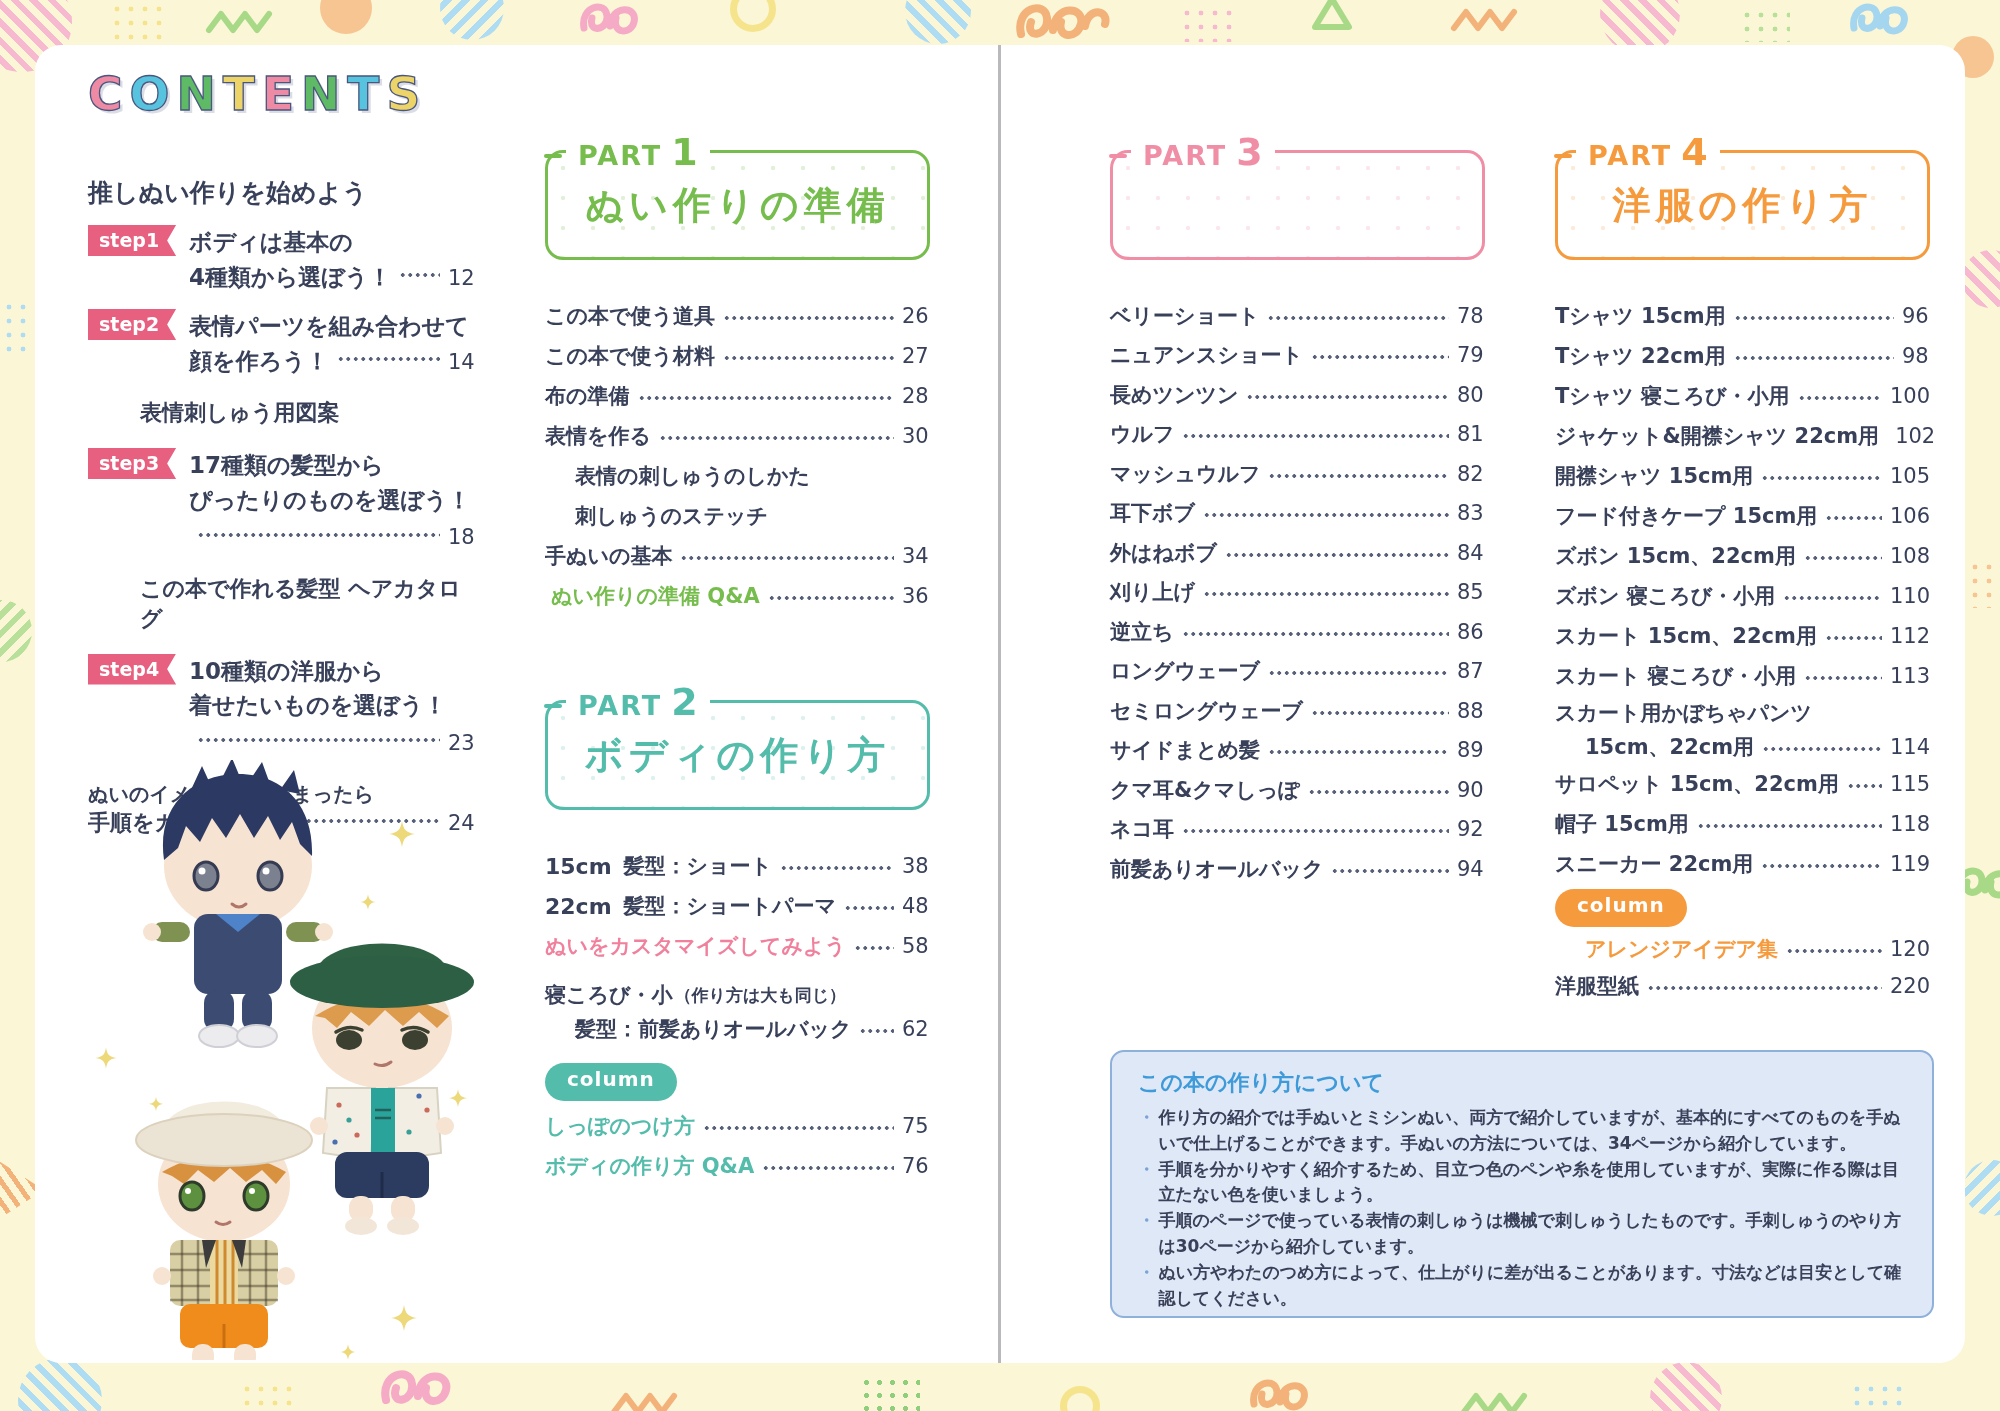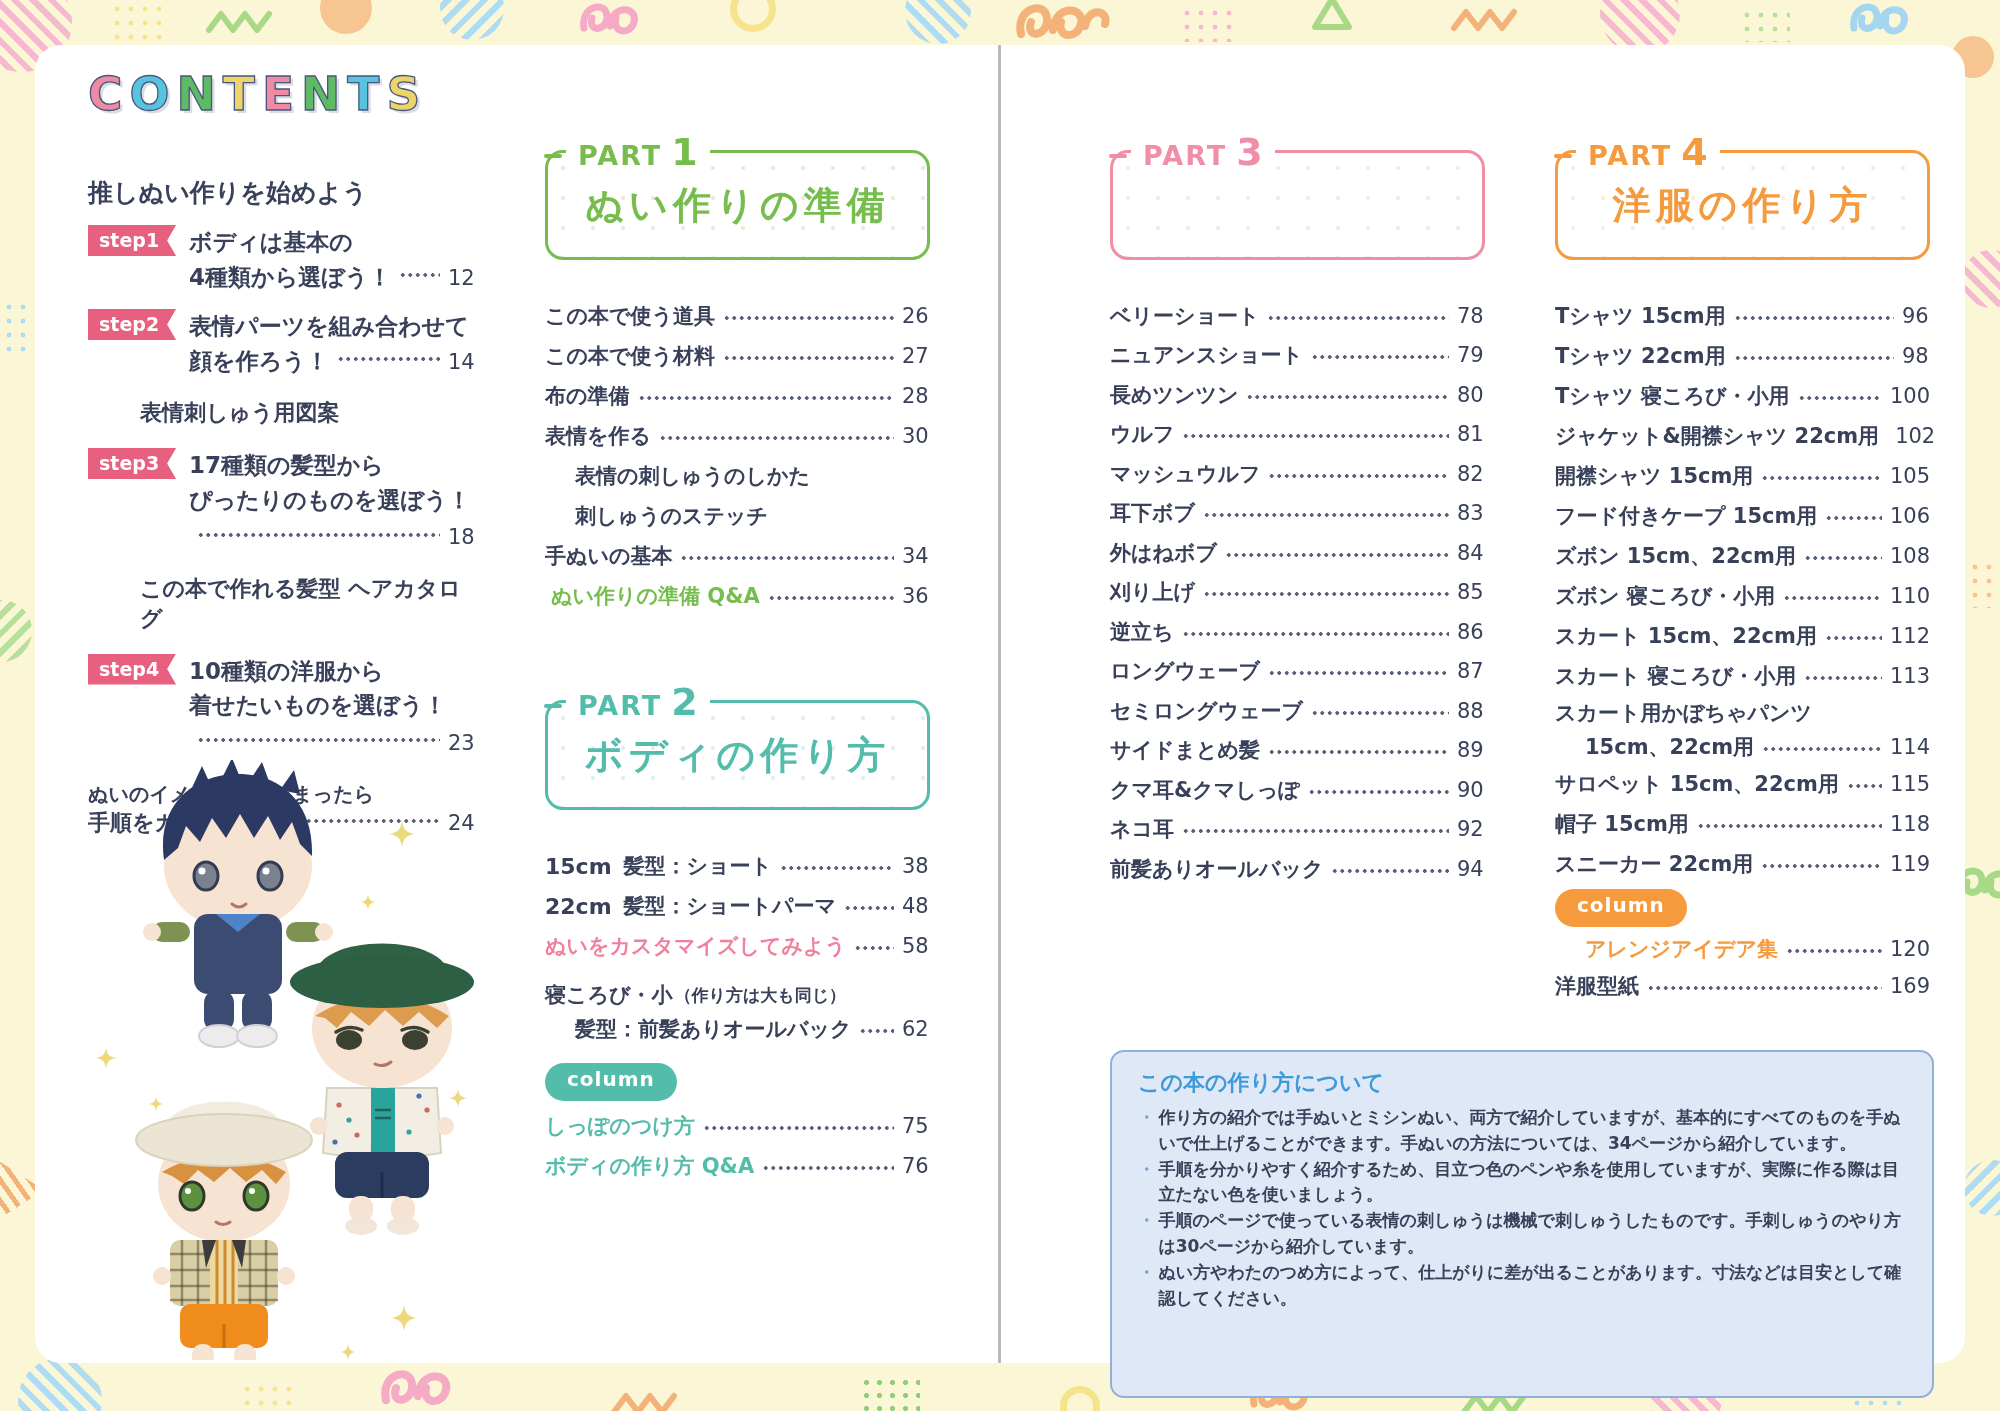--- a/index.html
+++ b/index.html
@@ -68,21 +68,21 @@
   .pill{min-height:48px;}
   .pill .label{background:var(--pillc);color:#fff;border-radius:999px;padding:4px 22px 10px;font-size:20px;letter-spacing:1px;}
   #part2 .pill{--pillc:#53bcab;}
   #part4 .pill{--pillc:#f59a3d;}
   .accent-green .label{color:#76bd4e;margin-left:6px;}
   .accent-teal .label{color:#53bcab;}
   .accent-pink .label{color:#f0809c;}
   .accent-orange .label{color:#f59a3d;}
 
   
-  #infobox{position:absolute;left:1110px;top:1050px;width:824px;height:348px;box-sizing:border-box;
+  #infobox{position:absolute;left:1110px;top:1050px;width:824px;height:268px;box-sizing:border-box;
     background:#dee8f6;border:2.5px solid #8fb0da;border-radius:14px;padding:16px 26px;}
   .info-title{color:#3e9ad9;font-size:22px;font-weight:800;margin-bottom:7px;}
   .info-list{list-style:none;margin:0;padding:0;}
   .info-list li{position:relative;padding-left:1.2em;font-size:17px;font-weight:600;line-height:1.52;color:#39415a;}
   .info-list li::before{content:"・";position:absolute;left:0;color:#7aa3d6;}
 
   
   #dolls{position:absolute;left:92px;top:760px;}
 </style>
 </head>
@@ -639,21 +639,21 @@
 
         <span class="dots"></span>
         <span class="pg">120</span>
       </div>
 
       <div class="toc-row">
 
         <span class="label">洋服型紙</span>
 
         <span class="dots"></span>
-        <span class="pg">169</span>
+        <span class="pg">220</span>
       </div>
     </div>
 </div>
 
 <div id="infobox">
   <div class="info-title">この本の作り方について</div>
   <ul class="info-list">
 
   <li>作り方の紹介では手ぬいとミシンぬい、両方で紹介していますが、基本的にすべてのものを手ぬいで仕上げることができます。手ぬいの方法については、34ページから紹介しています。</li>
       <li>手順を分かりやすく紹介するため、目立つ色のペンや糸を使用していますが、実際に作る際は目立たない色を使いましょう。</li>

